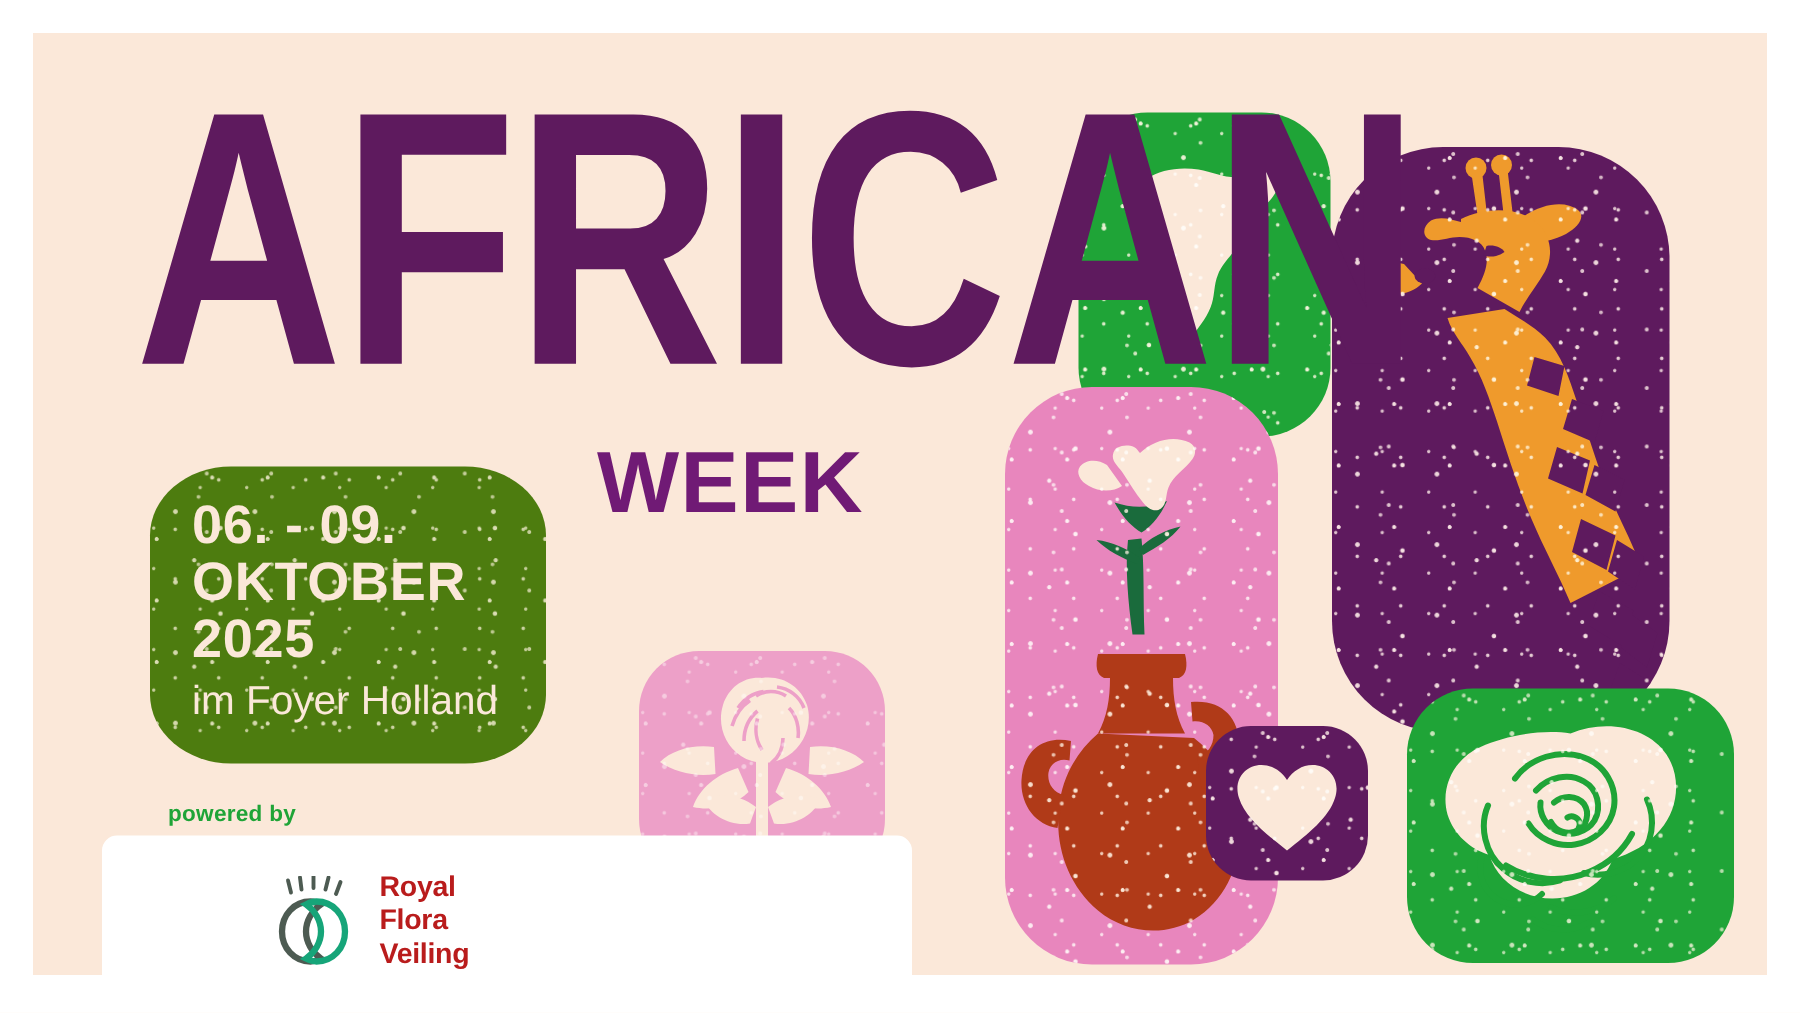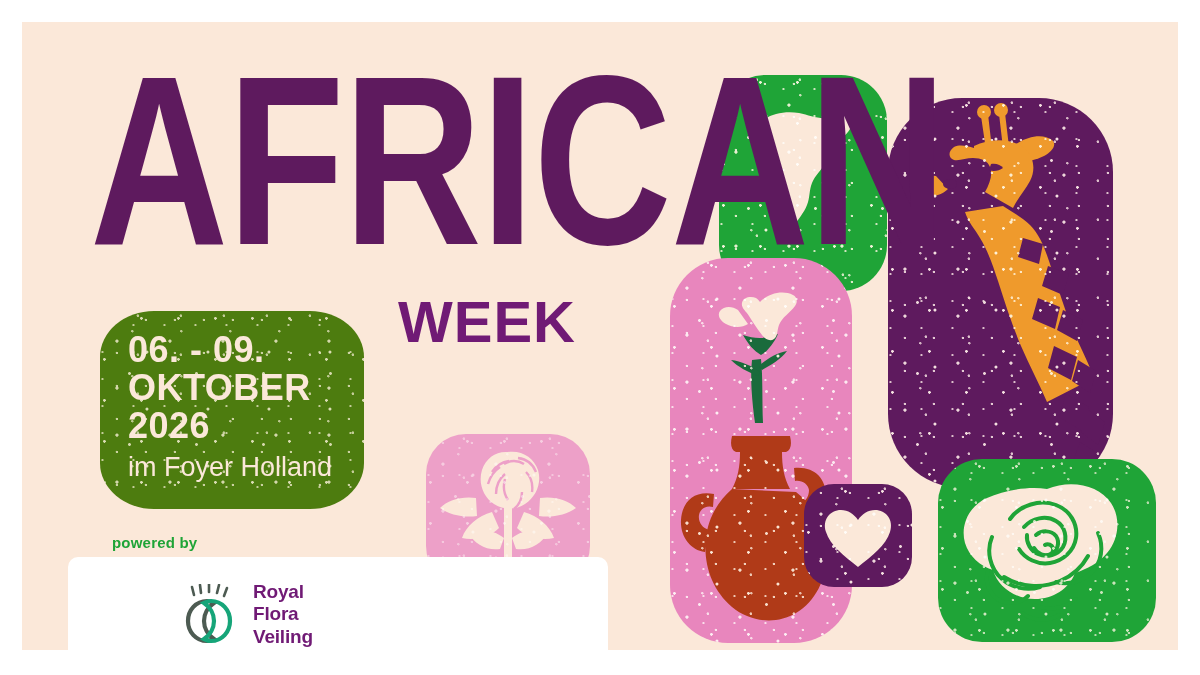--- a/index.html
+++ b/index.html
@@ -69,21 +69,21 @@
     font-size:15px;font-weight:600;letter-spacing:.2px;text-align:right;
   }
   .logobar{
     position:absolute;left:46px;top:535px;width:540px;height:115px;
     background:#ffffff;border-radius:10px;
     display:flex;align-items:center;
   }
   .rfh{display:flex;align-items:center;margin-left:110px;gap:13px;}
   .rfh-mark{position:relative;width:62px;height:62px;}
   .rfh-text{
-    color:#701a75;font-weight:700;font-size:19px;line-height:1.16;
+    color:#b91c1c;font-weight:700;font-size:19px;line-height:1.16;
     letter-spacing:-.2px;
   }
   .landgard{
     margin-left:88px;font-size:42px;font-weight:700;letter-spacing:-1.5px;
     position:relative;
   }
   .lg-a{color:#22a637;}
   .lg-b{color:#0d4f1c;}
   .lg-r{font-size:12px;vertical-align:super;color:#0d4f1c;}
 
@@ -202,21 +202,21 @@
     </div>
 
     <div class="headline">AFRICAN</div>
     <div class="week">WEEK</div>
 
     <div class="badge">
       <div class="tex"></div>
       <div class="badge-inner">
         <div class="big">06. - 09.</div>
         <div class="big">OKTOBER</div>
-        <div class="big">2026</div>
+        <div class="big">2025</div>
         <div class="sub">im Foyer Holland</div>
       </div>
     </div>
 
     <div class="powered">powered by</div>
 
     <div class="logobar">
       <div class="rfh">
         <div class="rfh-mark">
           <svg width="62" height="62" viewBox="0 0 62 62">

